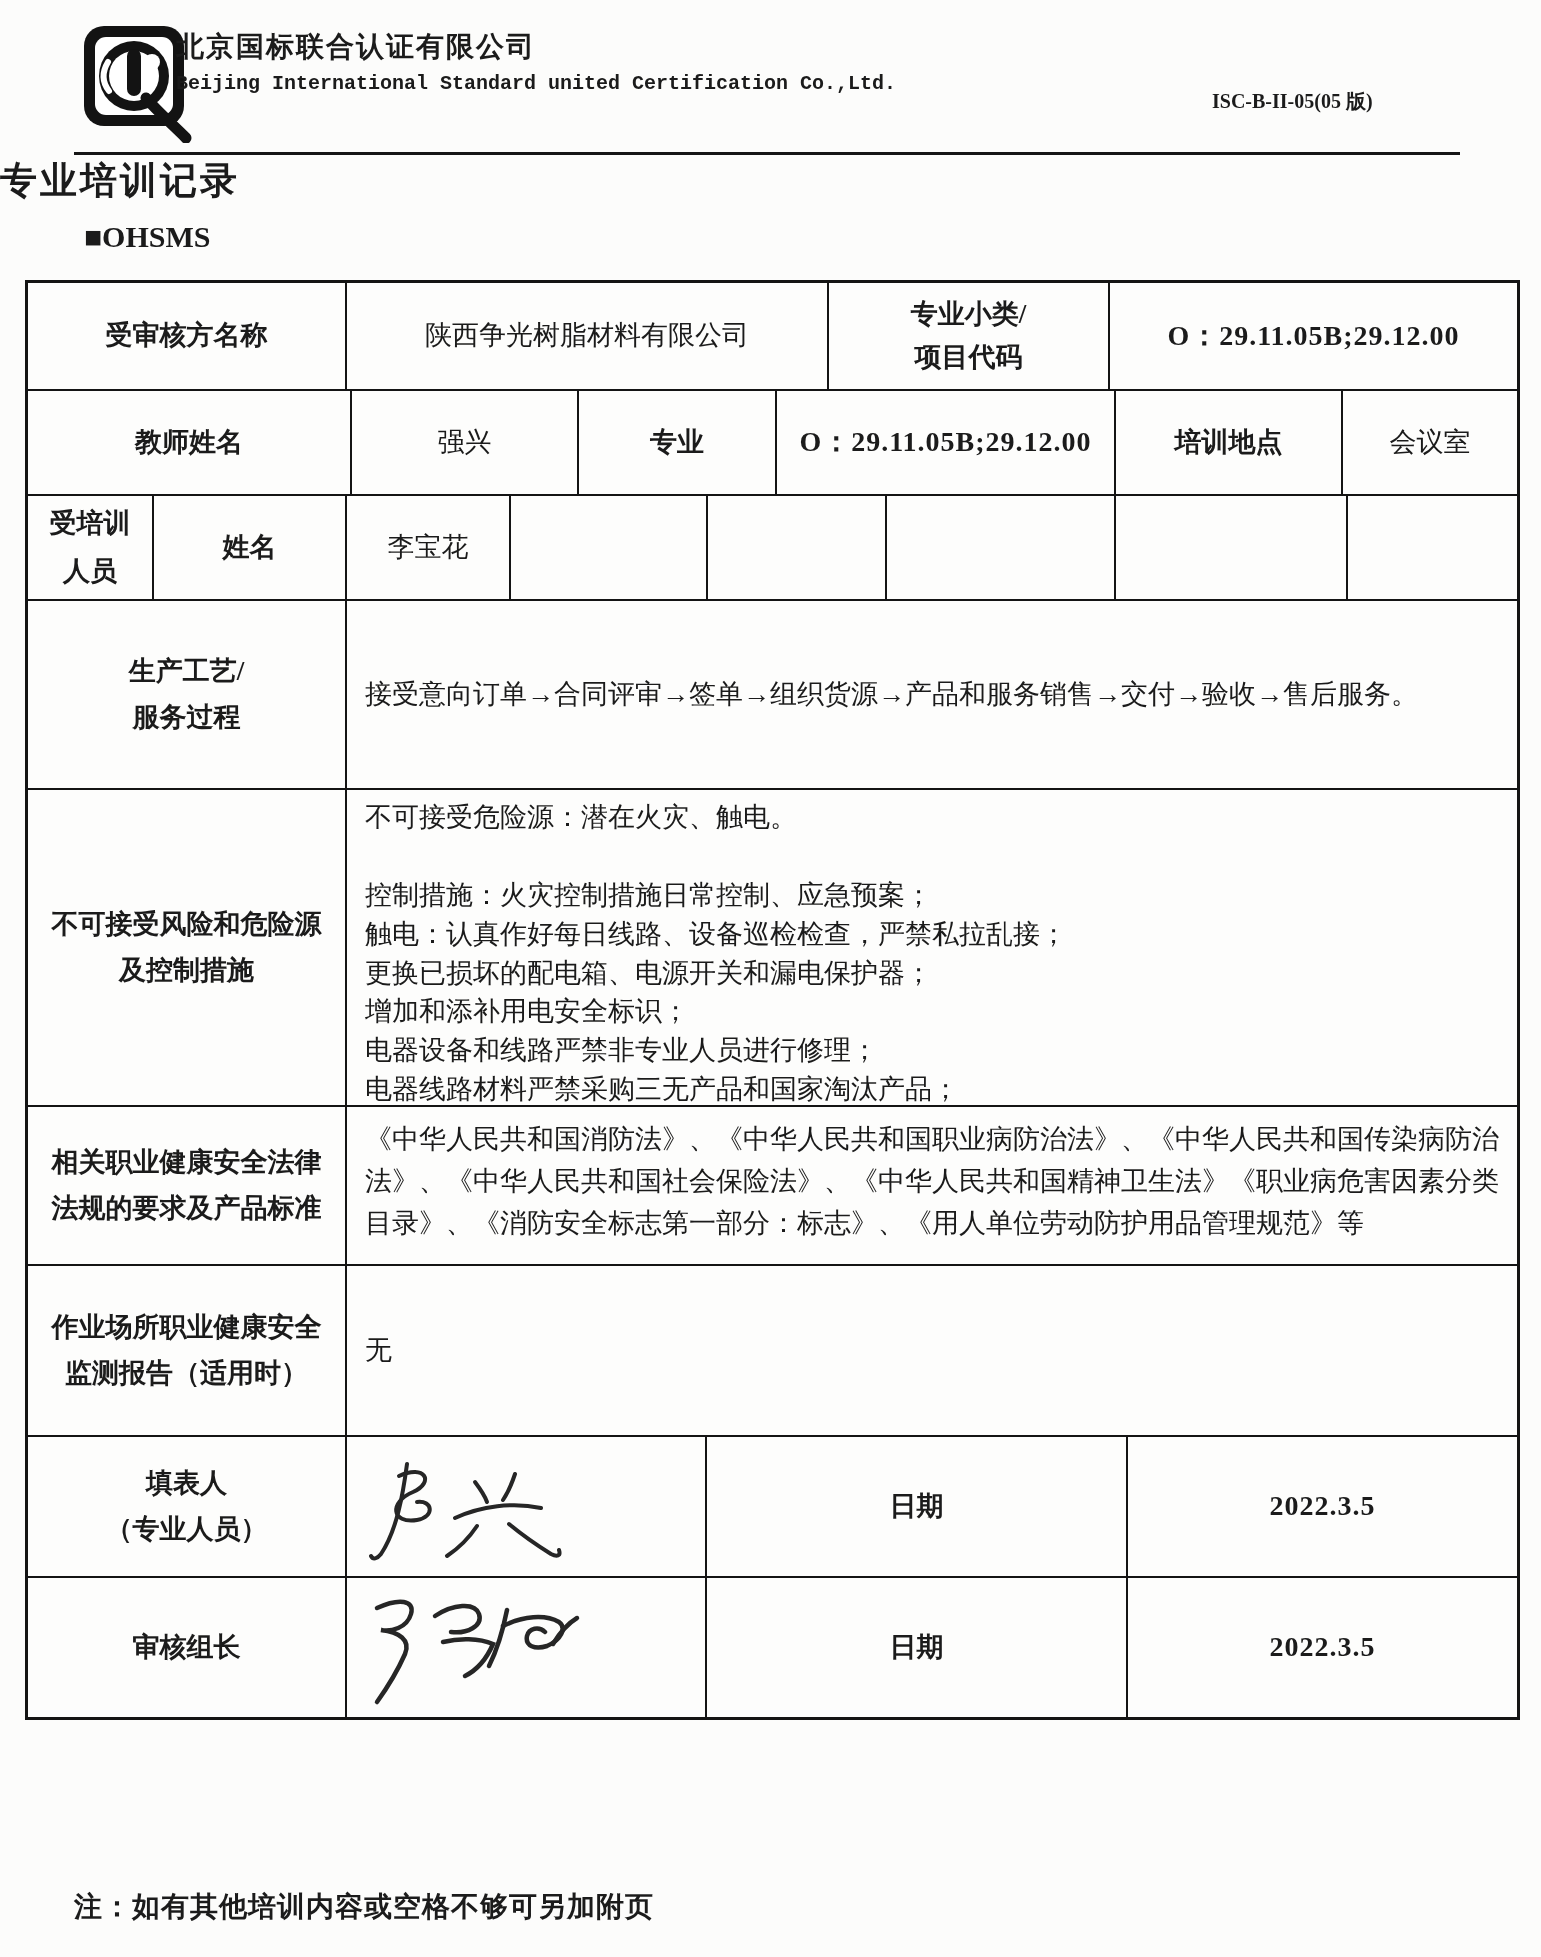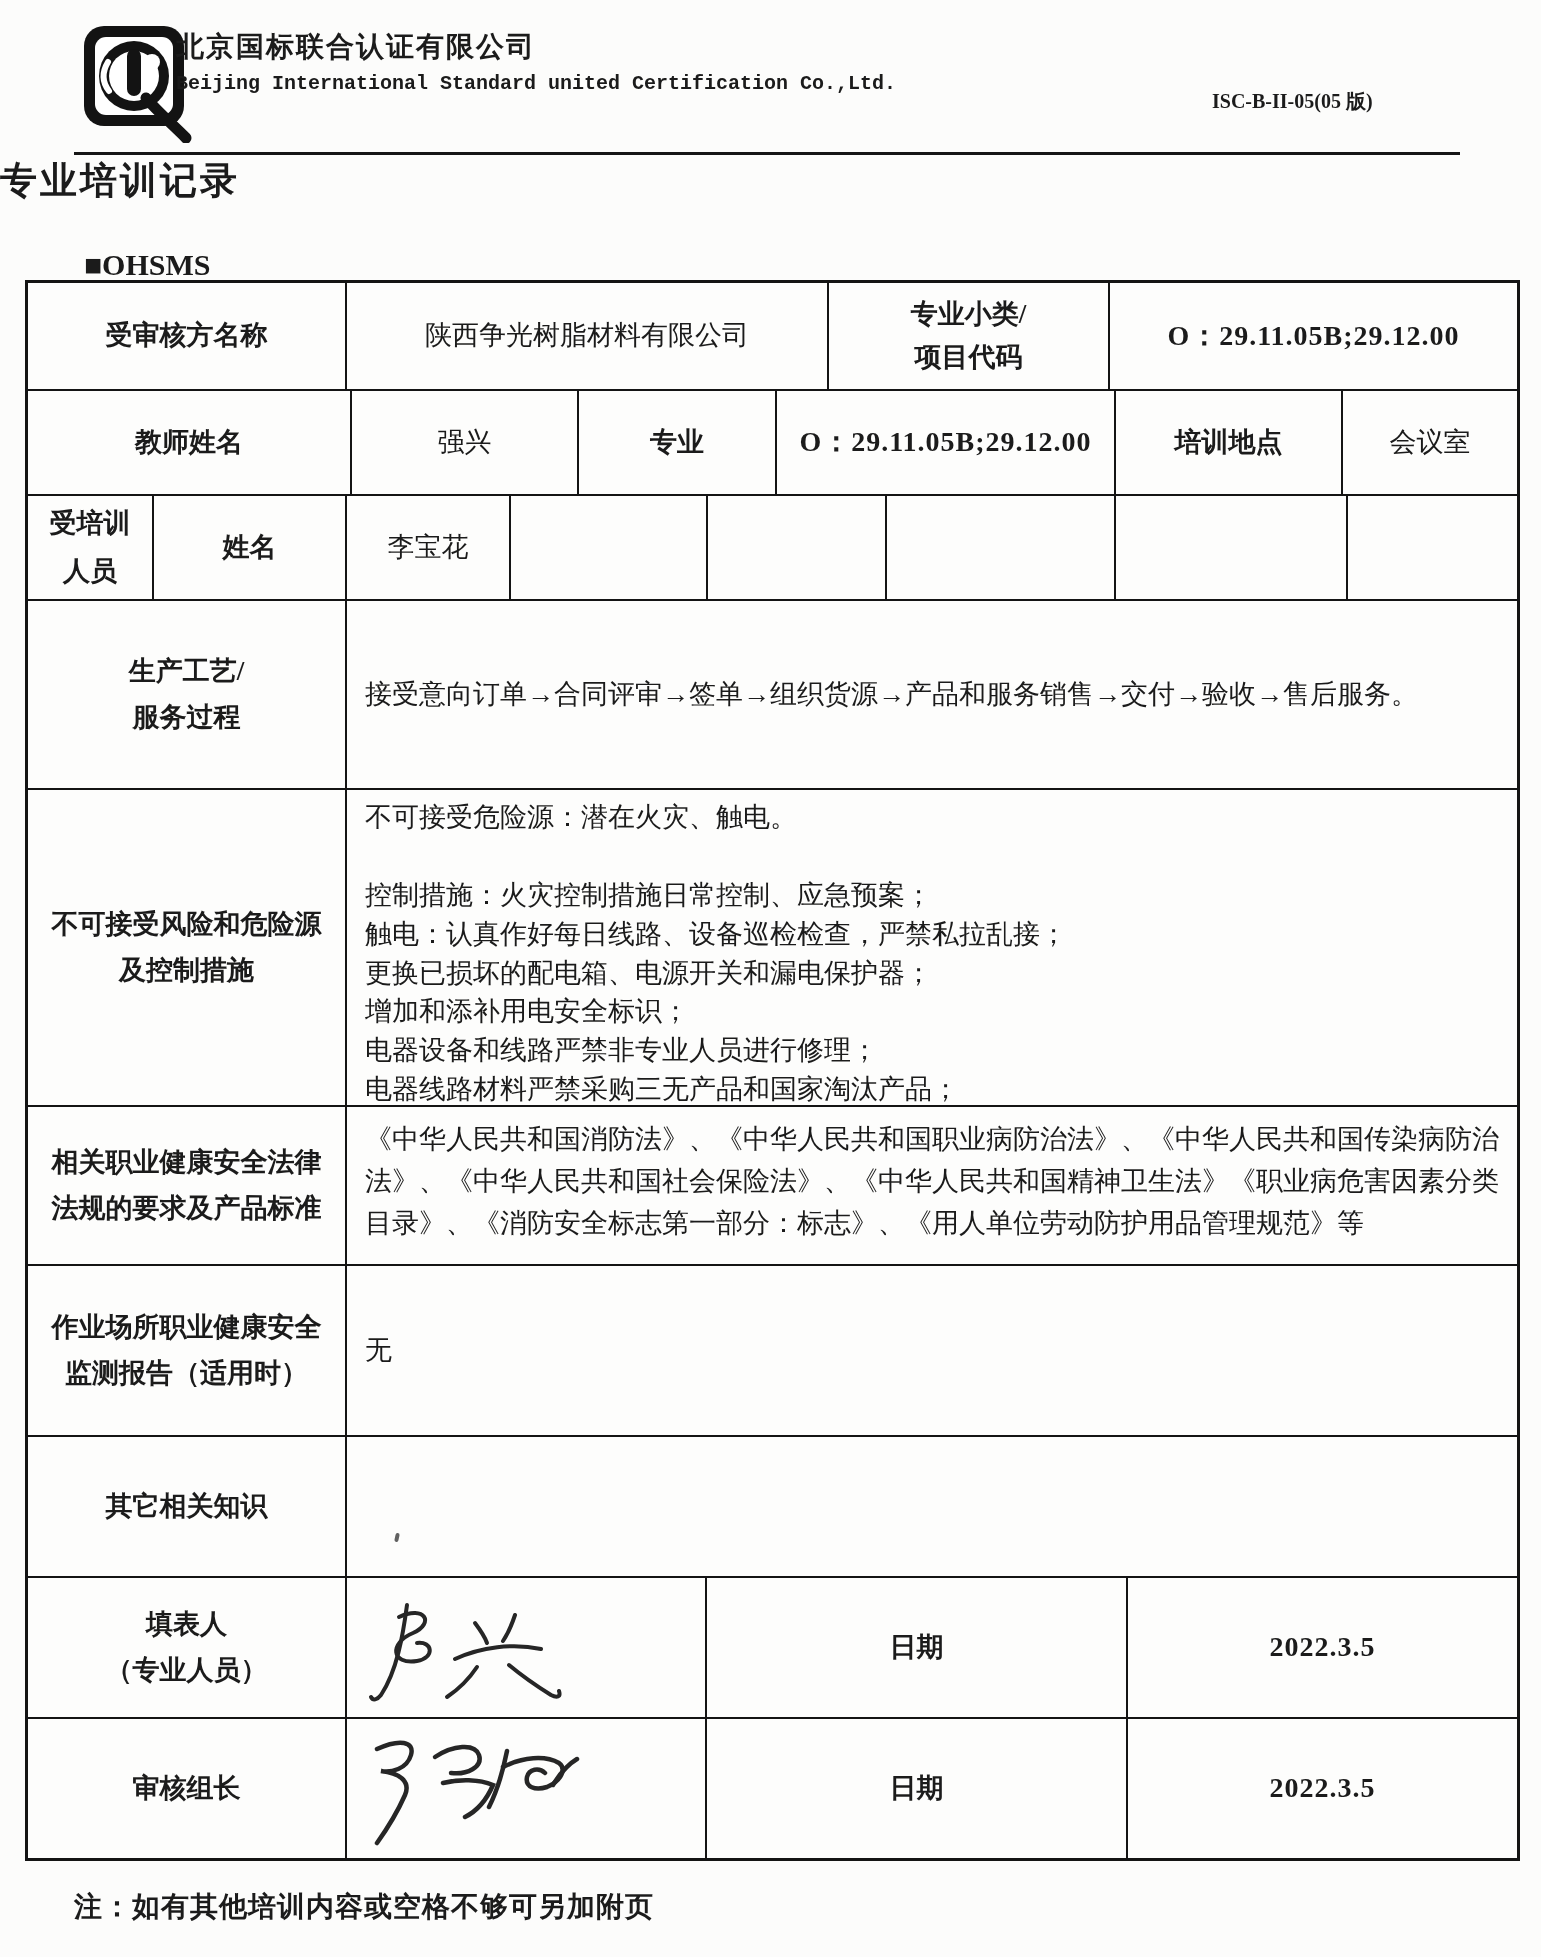--- a/index.html
+++ b/index.html
@@ -12,21 +12,21 @@
   }
   .page{position:absolute;inset:0;background:#fcfcfb;overflow:hidden;}
 
   
   .logo{position:absolute;left:78px;top:18px;width:120px;height:125px;}
   .co-cn{position:absolute;left:176px;top:28px;font-size:28px;letter-spacing:2px;font-weight:600;}
   .co-en{position:absolute;left:176px;top:72px;font-size:20px;font-family:"Liberation Mono","DejaVu Sans Mono",monospace;font-weight:600;}
   .doc-code{position:absolute;left:1212px;top:88px;font-size:20px;font-weight:600;}
   .rule{position:absolute;left:74px;top:152px;width:1386px;height:3px;background:#161616;}
   .title{position:absolute;left:0;top:156px;width:1262px;text-align:left;font-size:37px;font-weight:bold;letter-spacing:3px;}
-  .tag{position:absolute;left:84px;top:220px;font-size:30px;font-weight:bold;font-family:"Liberation Serif",serif;margin-top:28px;}
+  .tag{position:absolute;left:84px;top:220px;font-size:30px;font-weight:bold;font-family:"Liberation Serif",serif;}
 
   
   .tbl{position:absolute;left:25px;top:280px;width:1495px;border:3px solid #141414;box-sizing:border-box;background:#fdfdfc;}
   .row{display:flex;border-bottom:2px solid #141414;box-sizing:border-box;}
   .row:last-child{border-bottom:none;}
   .cell{border-right:2px solid #141414;box-sizing:border-box;display:flex;align-items:center;justify-content:center;position:relative;font-size:27px;line-height:1.45;white-space:pre-line;text-align:center;}
   .cell.last{border-right:none;flex:1;}
   .lbl{font-weight:bold;}
   .big{font-weight:bold;font-size:28px;letter-spacing:1px;}
   .left{justify-content:flex-start;text-align:left;padding-left:18px;padding-right:14px;}
@@ -116,24 +116,20 @@
 法规的要求及产品标准</div>
       <div class="cell last left topleft laws">《中华人民共和国消防法》、《中华人民共和国职业病防治法》、《中华人民共和国传染病防治法》、《中华人民共和国社会保险法》、《中华人民共和国精神卫生法》《职业病危害因素分类目录》、《消防安全标志第一部分：标志》、《用人单位劳动防护用品管理规范》等</div>
     </div>
 
     <div class="row" style="height:171px;">
       <div class="cell lbl" style="width:319px;line-height:1.7;">作业场所职业健康安全
 监测报告（适用时）</div>
       <div class="cell last left">无</div>
     </div>
 
-    <div class="row" style="height:141px;">
-      <div class="cell lbl" style="width:319px;">其它相关知识</div>
-      <div class="cell last"><span class="stray-dot"></span></div>
-    </div>
 
     <div class="row" style="height:141px;">
       <div class="cell lbl" style="width:319px;line-height:1.7;">填表人
 （专业人员）</div>
       <div class="cell sigcell" style="width:360px;">
         <svg width="330" height="130" viewBox="0 0 330 130">
           <g stroke="#262626" stroke-width="4" fill="none" stroke-linecap="round">
             <path d="M52,34 C78,22 88,40 66,50 C42,60 44,82 70,78 C88,75 86,58 70,60"></path>
             <path d="M60,22 C56,52 50,88 34,112 C30,117 26,118 24,114"></path>
             <path d="M128,40 C134,48 138,54 140,60"></path>

